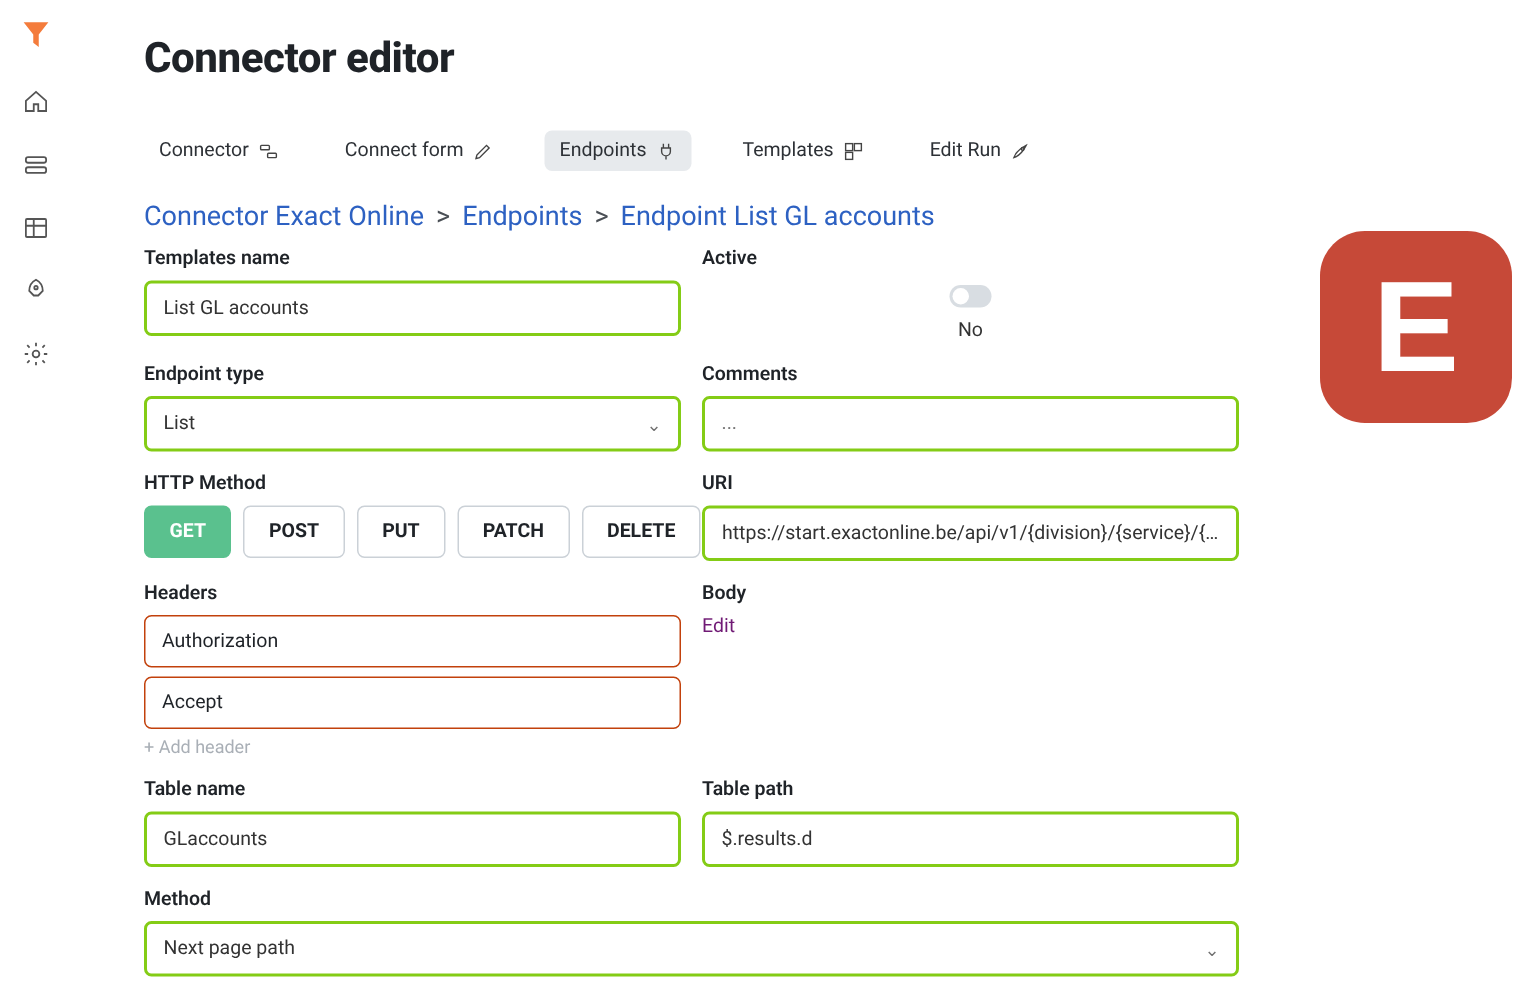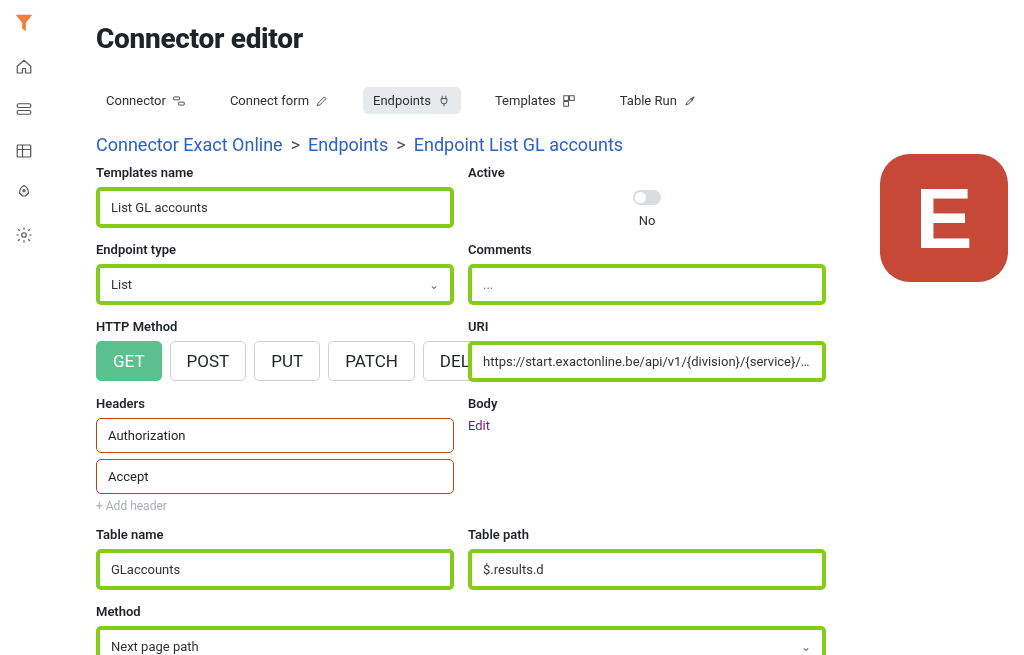--- a/index.html
+++ b/index.html
@@ -24,37 +24,37 @@
   
   .breadcrumb { display: flex; gap: 8px; font-size: 18px; margin-bottom: 10px; }
   .breadcrumb a { color: #2d61c2; text-decoration: none; cursor: pointer; }
   .breadcrumb .sep { color: #4a4f55; }
 
   
   .form-grid { display: grid; grid-template-columns: 358px 358px; column-gap: 14px; row-gap: 14px; align-items: start; }
   .field { display: flex; flex-direction: column; gap: 7px; }
   .field-label { font-size: 13px; font-weight: 600; color: #1f2328; }
   .text-input, .select, .comments-box, .readonly-box {
-    width: 100%; padding: 9px 11px; border: 4px solid #84cc16; border-radius: 5px;
+    width: 100%; padding: 9px 11px; border: 2px solid #84cc16; border-radius: 5px;
     font-size: 13px; color: #333; background: #fff; outline: none;
   }
   .select { display: flex; justify-content: space-between; align-items: center; cursor: pointer; }
   .select .chev { opacity: .7; font-size: 12px; }
   .comments-box { color: #888; }
   .readonly-box { white-space: nowrap; overflow: hidden; text-overflow: ellipsis; }
 
   
   .toggle-row { display: flex; align-items: center; gap: 8px; margin-top: 3px; flex-direction: column; }
   .toggle { width: 28px; height: 15px; background: #d8dde2; border-radius: 10px; position: relative; cursor: pointer; }
   .toggle::after { content: ""; position: absolute; width: 11px; height: 11px; background: #fff; border-radius: 50%; top: 2px; left: 2px; }
   .toggle-label { font-size: 13px; color: #333; }
 
   
   .method-row { display: flex; gap: 8px; }
-  .method-pill { flex: 1; text-align: center; padding: 9px 16px; border: 1px solid #cbd1d7; border-radius: 5px; font-size: 17px; font-weight: 400; cursor: pointer; background: #fff; }
+  .method-pill { flex: 1; text-align: center; padding: 9px 16px; border: 1px solid #cbd1d7; border-radius: 5px; font-size: 13px; font-weight: 700; cursor: pointer; background: #fff; }
   .method-pill.selected { background: #5ac18e; color: #fff; border-color: #5ac18e; }
 
   
   .header-item { width: 100%; padding: 9px 11px; border: 1px solid #c2410c; border-radius: 5px; font-size: 13px; background: #fff; margin-bottom: 6px; cursor: pointer; }
   .add-header { font-size: 12px; color: #a9afb6; cursor: pointer; margin-top: -1px;}
 
   
   .body-edit { color: #701a75; font-size: 13px; cursor: pointer; }
 
   
@@ -136,21 +136,21 @@
     </div>
     <div class="tab">
       <span>Templates</span>
       <svg viewBox="0 0 24 24">
           <rect x="3" y="3" width="8" height="8"></rect>
           <rect x="13" y="3" width="8" height="8"></rect>
           <rect x="3" y="13" width="8" height="8"></rect>
         </svg>
     </div>
     <div class="tab">
-      <span>Table Run</span>
+      <span>Edit Run</span>
       <svg viewBox="0 0 24 24">
           <path d="M5 19c2-6 6-10 14-14-4 8-8 12-14 14z"></path>
           <circle cx="15" cy="9" r="1.5"></circle>
         </svg>
     </div>
   </div>
 
   <div class="breadcrumb">
     <a>Connector Exact Online</a>
     <span class="sep">&gt;</span>

